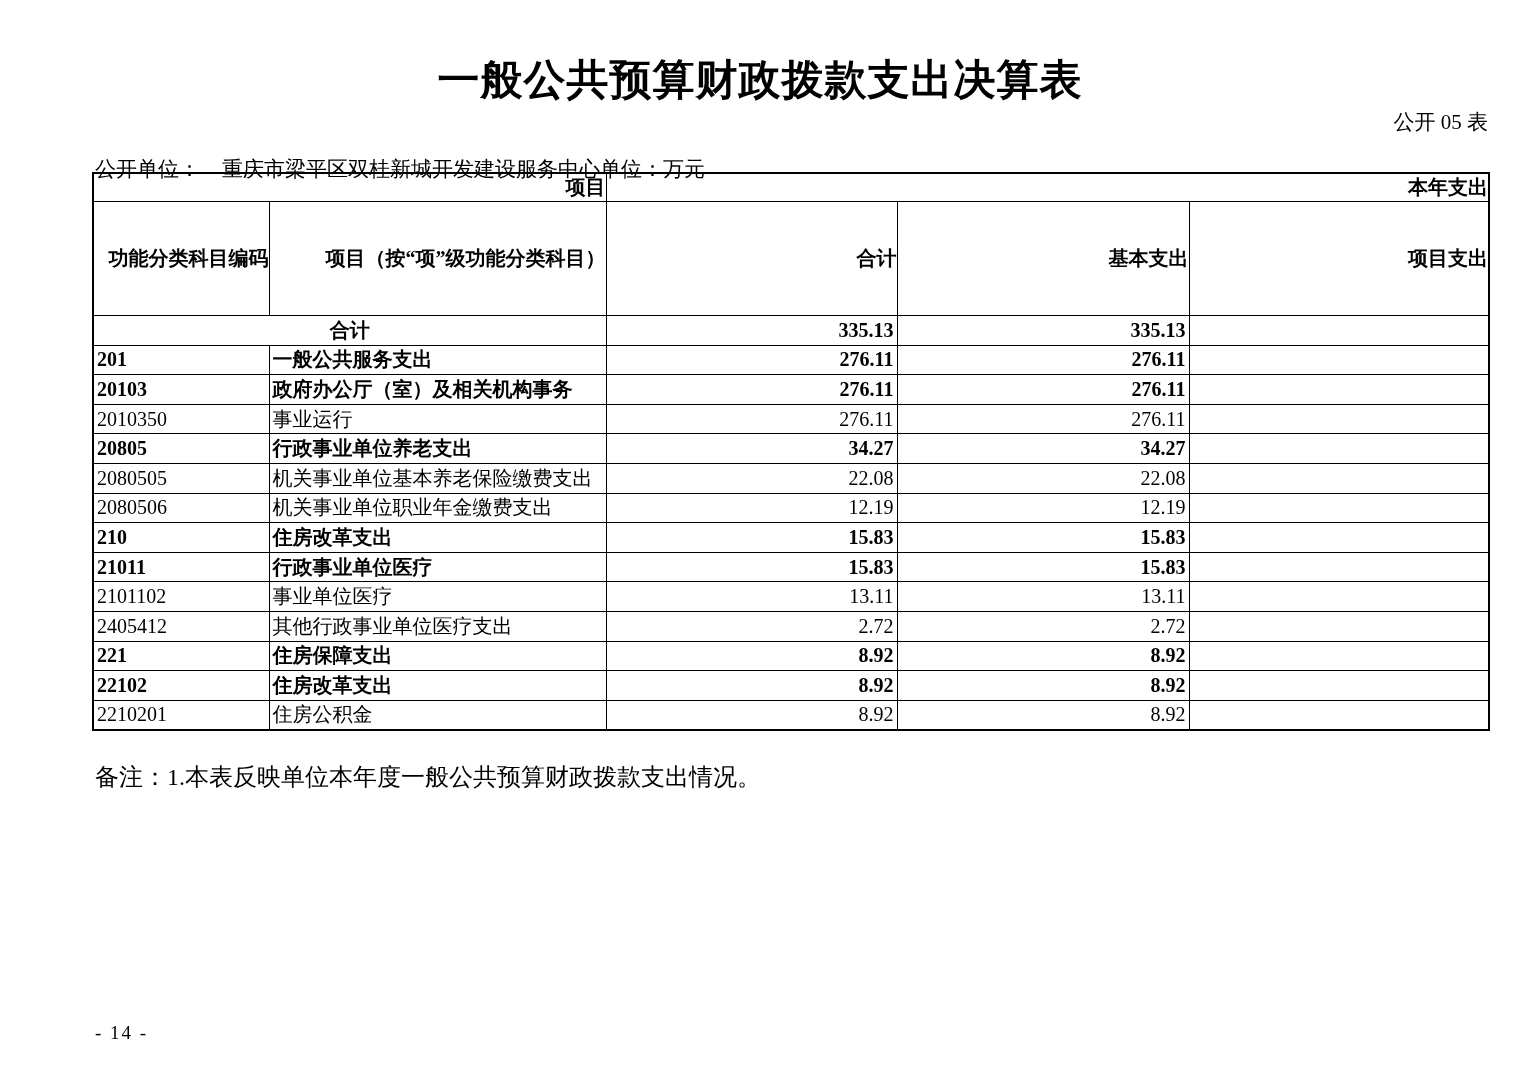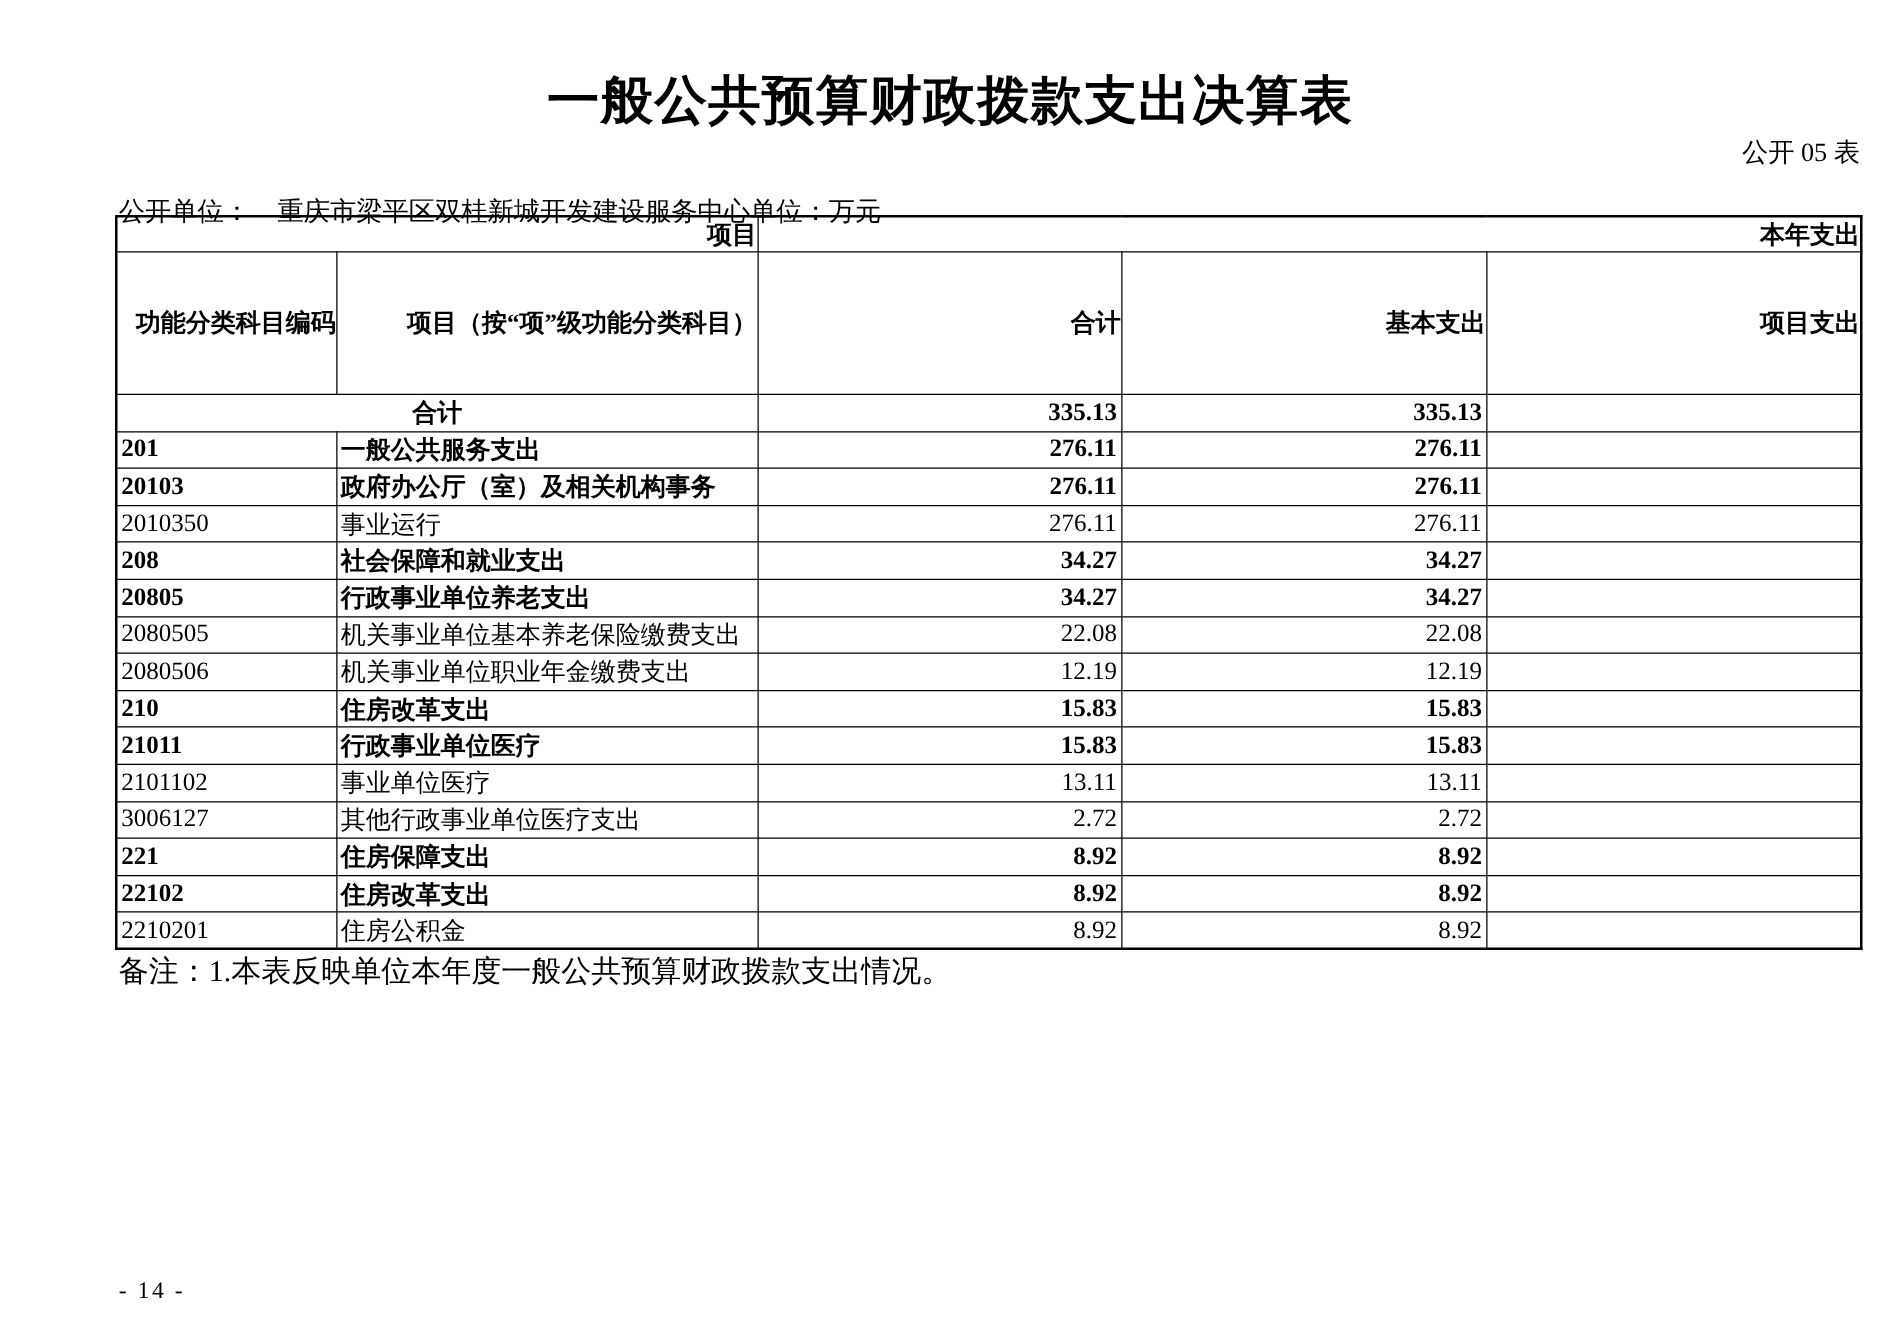--- a/index.html
+++ b/index.html
@@ -134,27 +134,20 @@
           <td class="cell-num"></td>
         </tr>
         <tr>
           <td class="cell-code">2010350</td>
           <td class="cell-item">事业运行</td>
           <td class="cell-num">276.11</td>
           <td class="cell-num">276.11</td>
           <td class="cell-num"></td>
         </tr>
         <tr class="bold">
-          <td class="cell-code">208</td>
-          <td class="cell-item">社会保障和就业支出</td>
-          <td class="cell-num">34.27</td>
-          <td class="cell-num">34.27</td>
-          <td class="cell-num"></td>
-        </tr>
-        <tr class="bold">
           <td class="cell-code">20805</td>
           <td class="cell-item">行政事业单位养老支出</td>
           <td class="cell-num">34.27</td>
           <td class="cell-num">34.27</td>
           <td class="cell-num"></td>
         </tr>
         <tr>
           <td class="cell-code">2080505</td>
           <td class="cell-item">机关事业单位基本养老保险缴费支出</td>
           <td class="cell-num">22.08</td>
@@ -183,21 +176,21 @@
           <td class="cell-num"></td>
         </tr>
         <tr>
           <td class="cell-code">2101102</td>
           <td class="cell-item">事业单位医疗</td>
           <td class="cell-num">13.11</td>
           <td class="cell-num">13.11</td>
           <td class="cell-num"></td>
         </tr>
         <tr>
-          <td class="cell-code">3006127</td>
+          <td class="cell-code">2405412</td>
           <td class="cell-item">其他行政事业单位医疗支出</td>
           <td class="cell-num">2.72</td>
           <td class="cell-num">2.72</td>
           <td class="cell-num"></td>
         </tr>
         <tr class="bold">
           <td class="cell-code">221</td>
           <td class="cell-item">住房保障支出</td>
           <td class="cell-num">8.92</td>
           <td class="cell-num">8.92</td>

